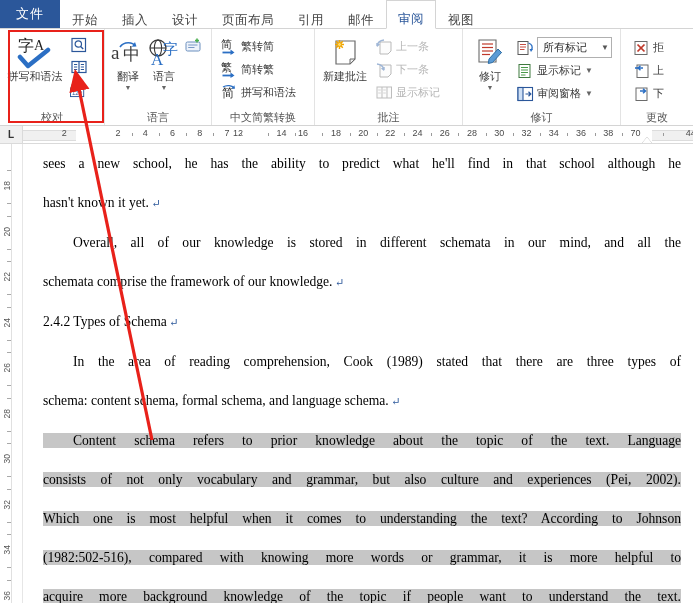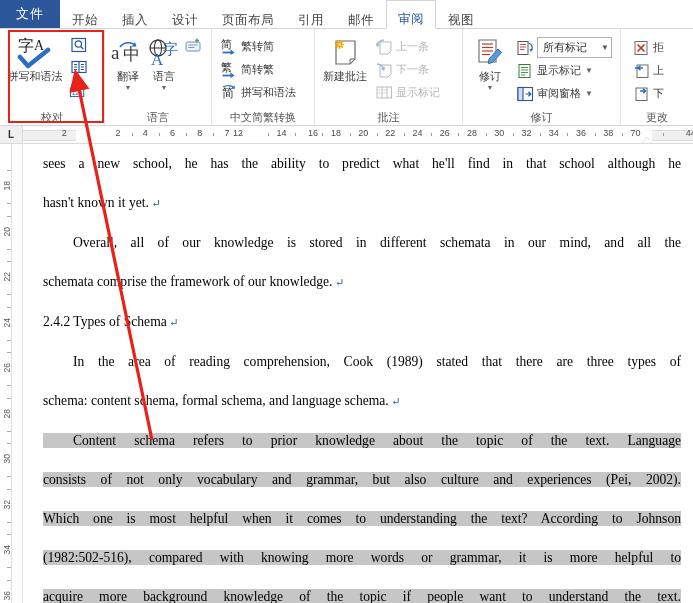--- a/index.html
+++ b/index.html
@@ -569,21 +569,21 @@
       <div class="rband" id="hband-left" style="left: 0px; width: 53.1485px;"></div>
       <div class="rband" id="hband-right" style="right: 0px; width: 41.1901px;"></div>
     <div class="rnum" style="left: 41.1901px;">2</div>
         <div class="rnum" style="left: 95.003px;">2</div>
         <div class="rnum" style="left: 122.242px;">4</div>
         <div class="rnum" style="left: 149.48px;">6</div>
         <div class="rnum" style="left: 176.719px;">8</div>
         <div class="rnum" style="left: 203.957px;">7</div>
         <div class="rnum" style="left: 215px;">12</div>
         <div class="rnum" style="left: 258.435px;">14</div>
-        <div class="rnum" style="left: 290px;">16</div>
+        <div class="rnum" style="left: 280px;">16</div>
         <div class="rnum" style="left: 312.912px;">18</div>
         <div class="rnum" style="left: 340.15px;">20</div>
         <div class="rnum" style="left: 367.389px;">22</div>
         <div class="rnum" style="left: 394.628px;">24</div>
         <div class="rnum" style="left: 421.866px;">26</div>
         <div class="rnum" style="left: 449.105px;">28</div>
         <div class="rnum" style="left: 476.344px;">30</div>
         <div class="rnum" style="left: 503.582px;">32</div>
         <div class="rnum" style="left: 530.821px;">34</div>
         <div class="rnum" style="left: 558.059px;">36</div>

